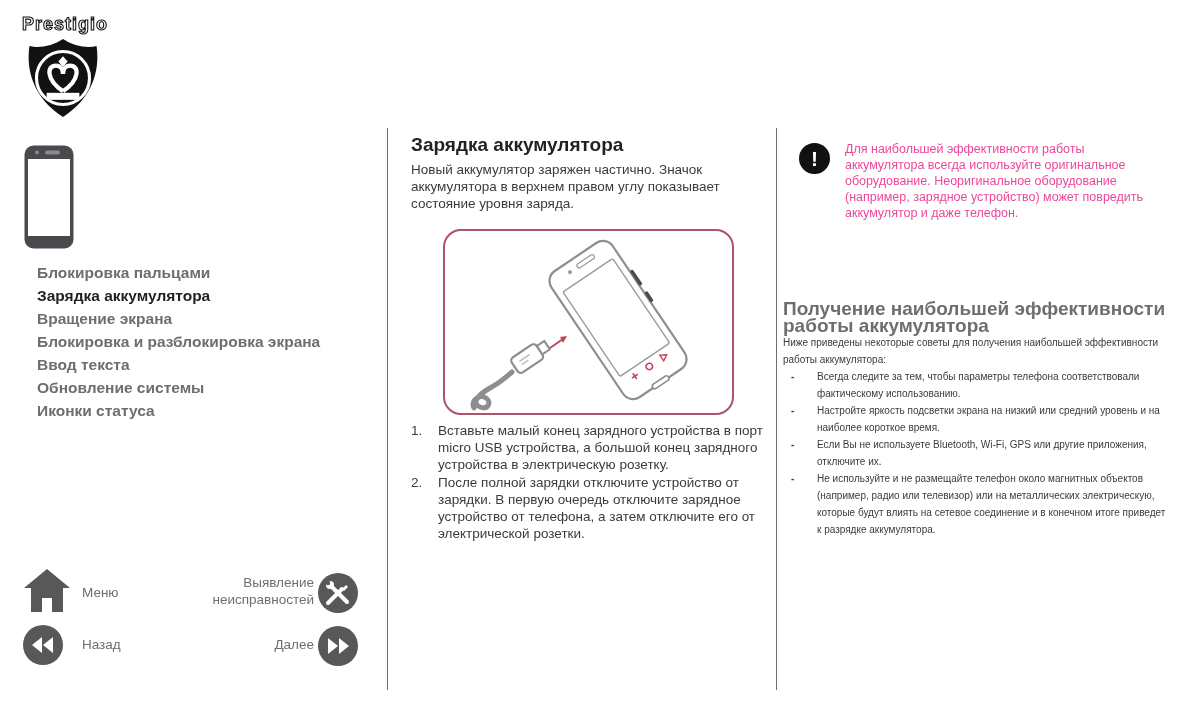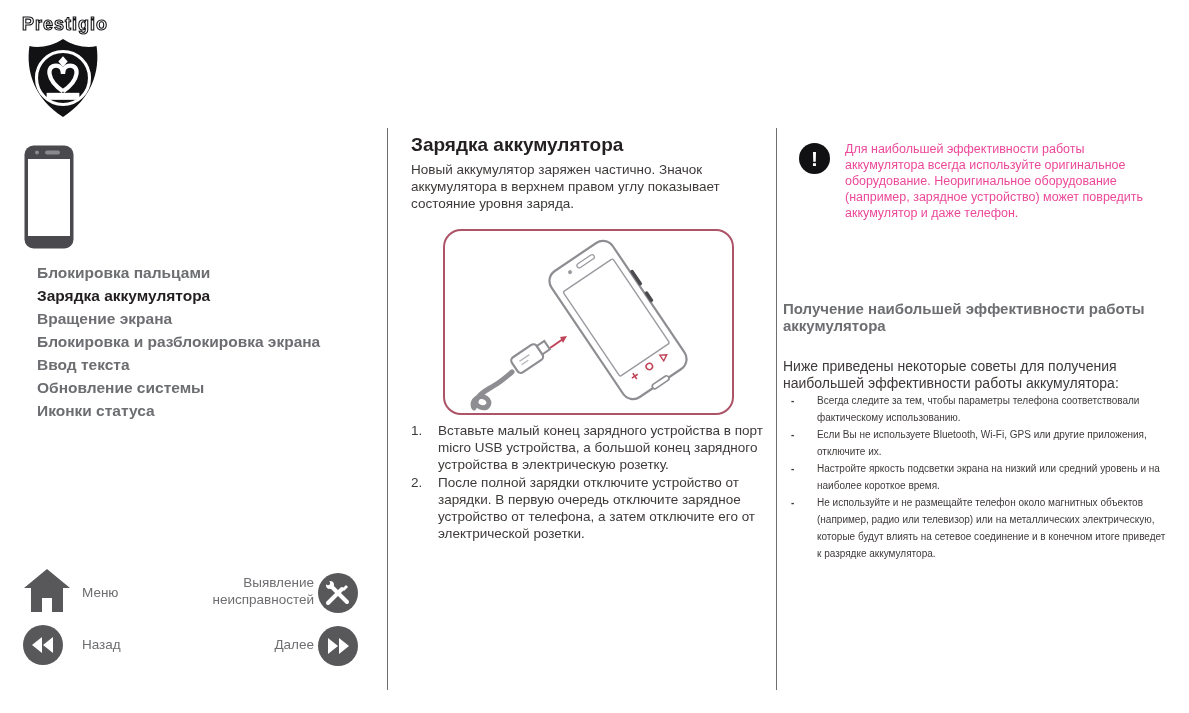--- a/index.html
+++ b/index.html
@@ -43,22 +43,22 @@
   }
   .steps li::before { content:counter(step) "."; position:absolute; left:0; top:0; }
   
   .note-icon {
     position:absolute; left:799px; top:143px; width:31px; height:31px; border-radius:50%;
     background:#111114; color:#fff; font-weight:bold; font-size:21px;
     display:flex; align-items:center; justify-content:center; line-height:1;
   }
   .note-text { position:absolute; left:845px; top:141px; width:314px; font-size:12.5px; line-height:16px; color:#ec4899; }
   .tips { position:absolute; left:783px; top:300px; width:388px; }
-  .tips-title { font-size:15px; font-weight:bold; color:#6d6e71; line-height:17px; }
-  .tips-intro { font-size:14px; line-height:17px; color:#3e3a39;margin-top:24px; }
+  .tips-title { font-size:19px; font-weight:bold; color:#6d6e71; line-height:17px; }
+  .tips-intro { font-size:10px; line-height:17px; color:#3e3a39; }
   .tips-list { list-style:none; }
   .tips-list li {
     position:relative; padding-left:34px; font-size:10px; line-height:17px; color:#3e3a39;
   }
   .tips-list li::before { content:"-"; position:absolute; left:8px; top:0; font-weight:bold; }
 </style>
 </head>
 <body>
 
 <div class="page">
@@ -165,19 +165,19 @@
   </ol>
 
   <div class="note-icon">!</div>
   <p class="note-text">Для наибольшей эффективности работы аккумулятора всегда используйте оригинальное оборудование. Неоригинальное оборудование (например, зарядное устройство) может повредить аккумулятор и даже телефон.</p>
 
   <div class="tips">
     <div class="tips-title">Получение наибольшей эффективности работы аккумулятора</div>
     <div class="tips-intro">Ниже приведены некоторые советы для получения наибольшей эффективности работы аккумулятора:</div>
     <ul class="tips-list">
       <li>Всегда следите за тем, чтобы параметры телефона соответствовали фактическому использованию.</li>
+      <li>Настройте яркость подсветки экрана на низкий или средний уровень и на наиболее короткое время.</li>
       <li>Если Вы не используете Bluetooth, Wi-Fi, GPS или другие приложения, отключите их.</li>
-      <li>Настройте яркость подсветки экрана на низкий или средний уровень и на наиболее короткое время.</li>
       <li>Не используйте и не размещайте телефон около магнитных объектов (например, радио или телевизор) или на металлических электрическую, которые будут влиять на сетевое соединение и в конечном итоге приведет к разрядке аккумулятора.</li>
     </ul>
   </div>
 
 </div>
 
 </body></html>

